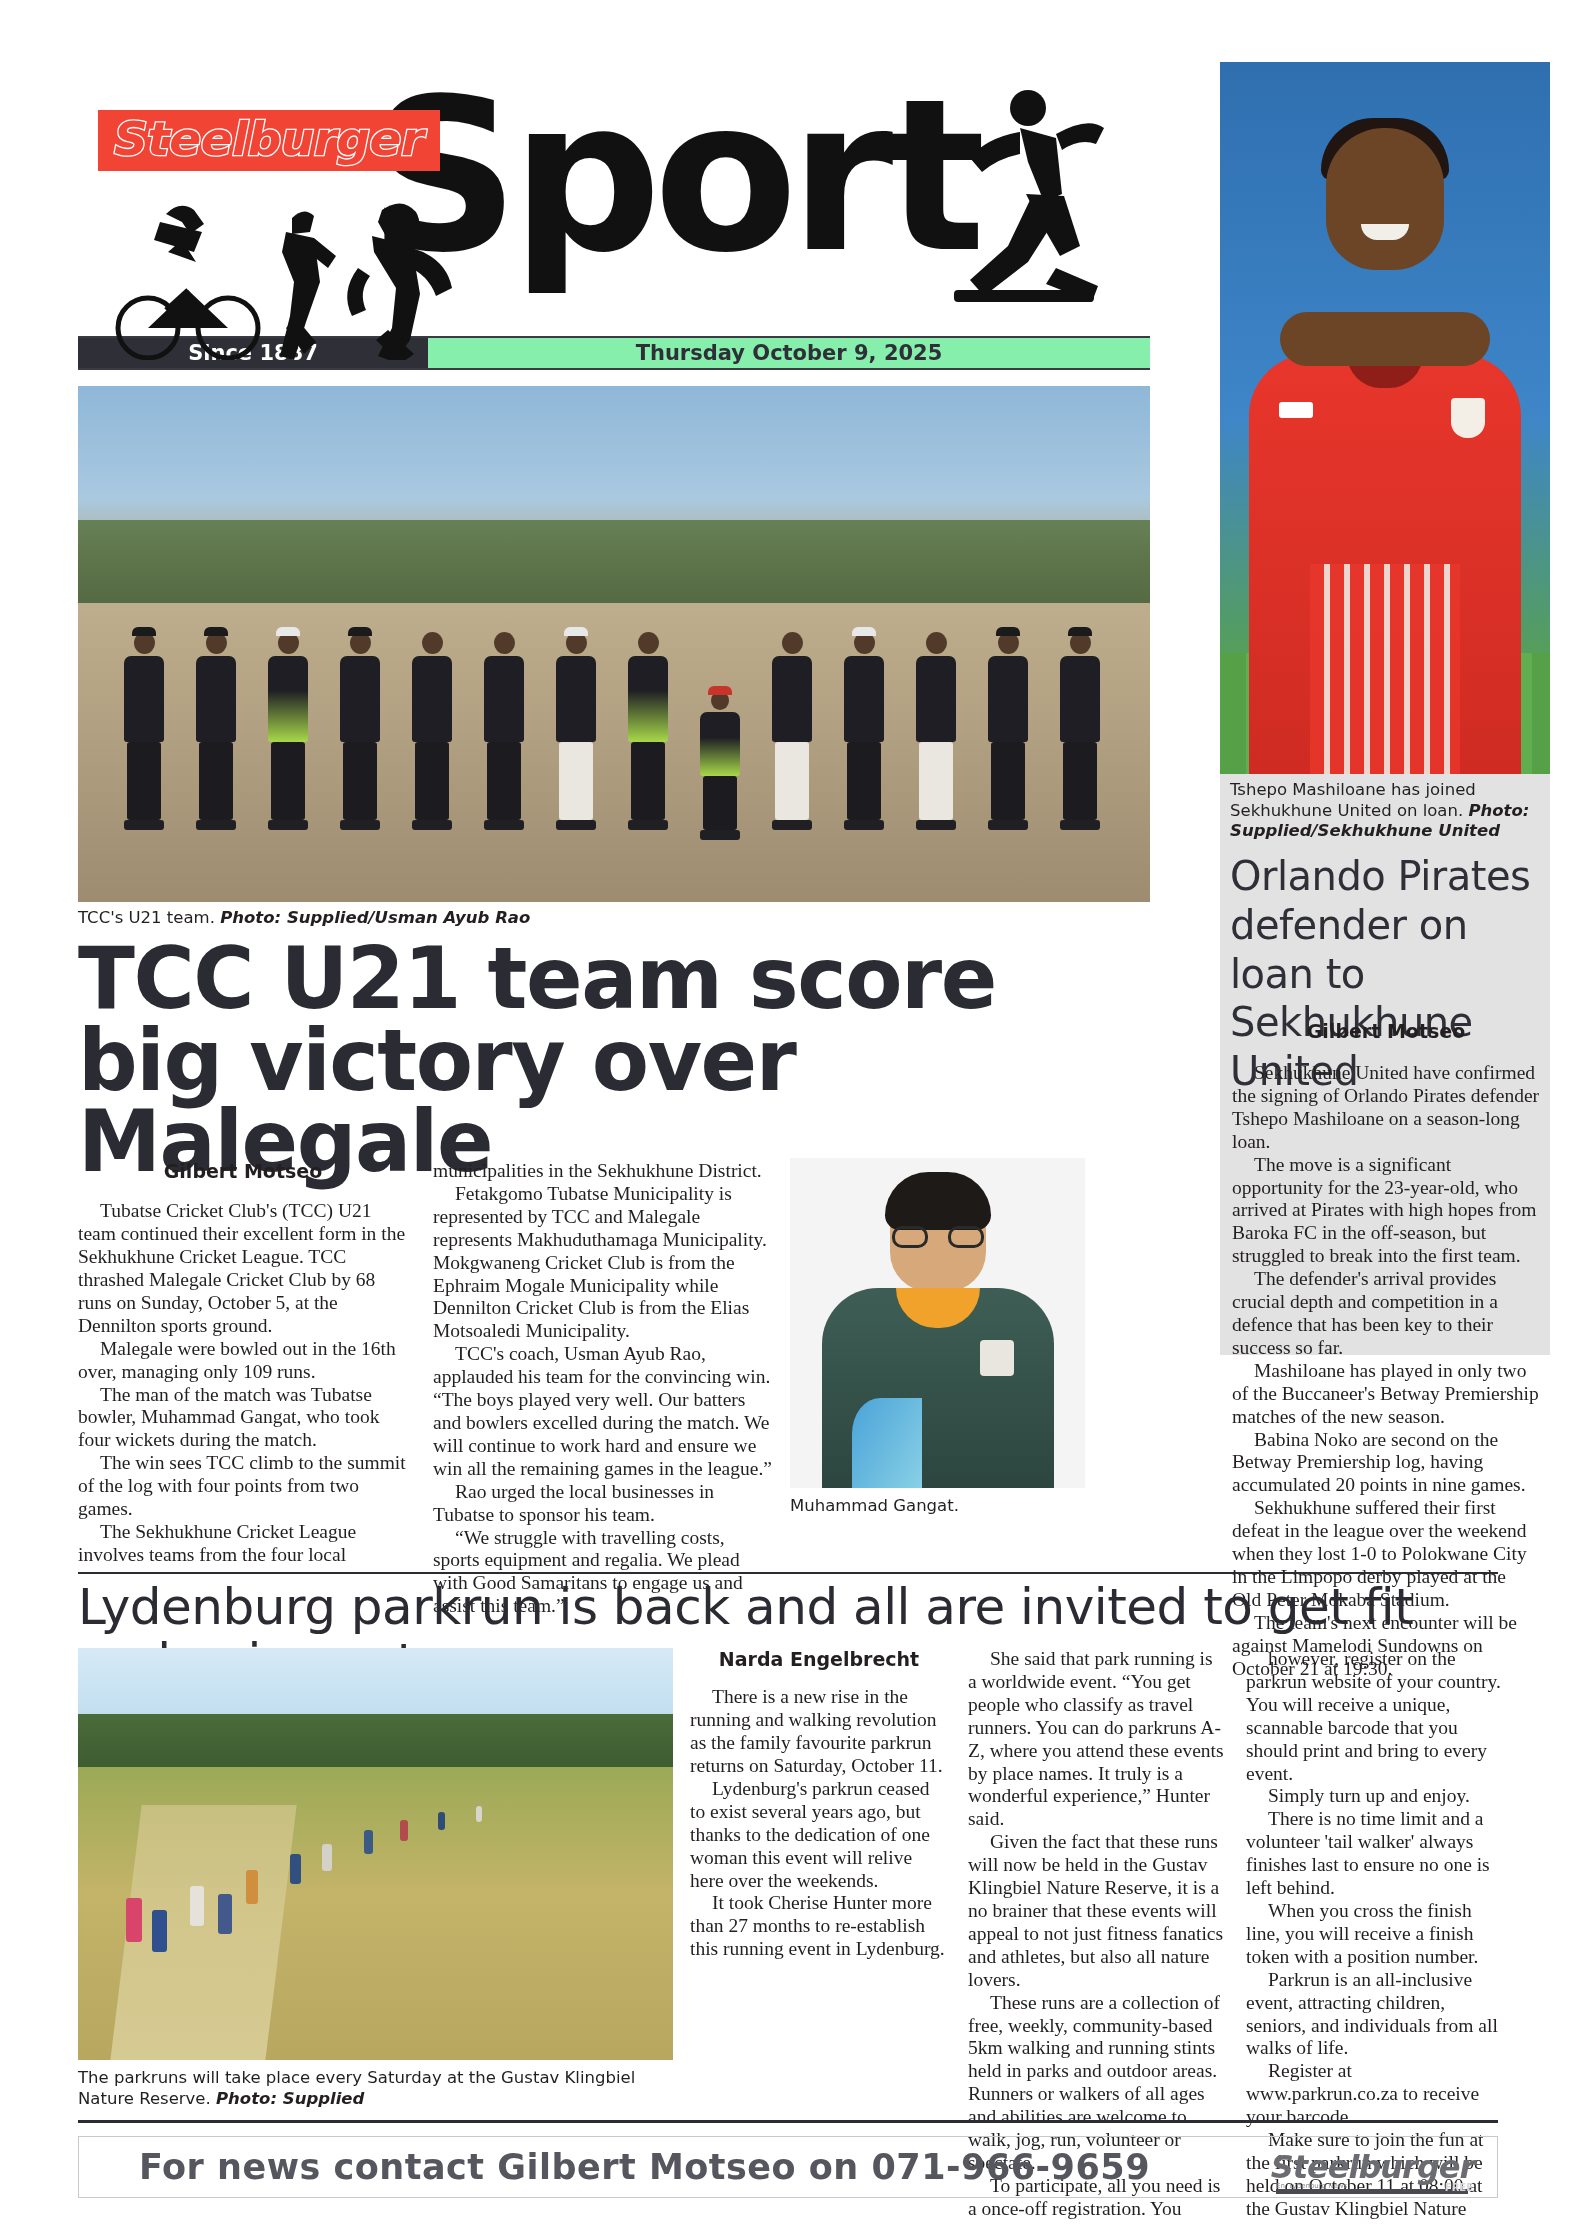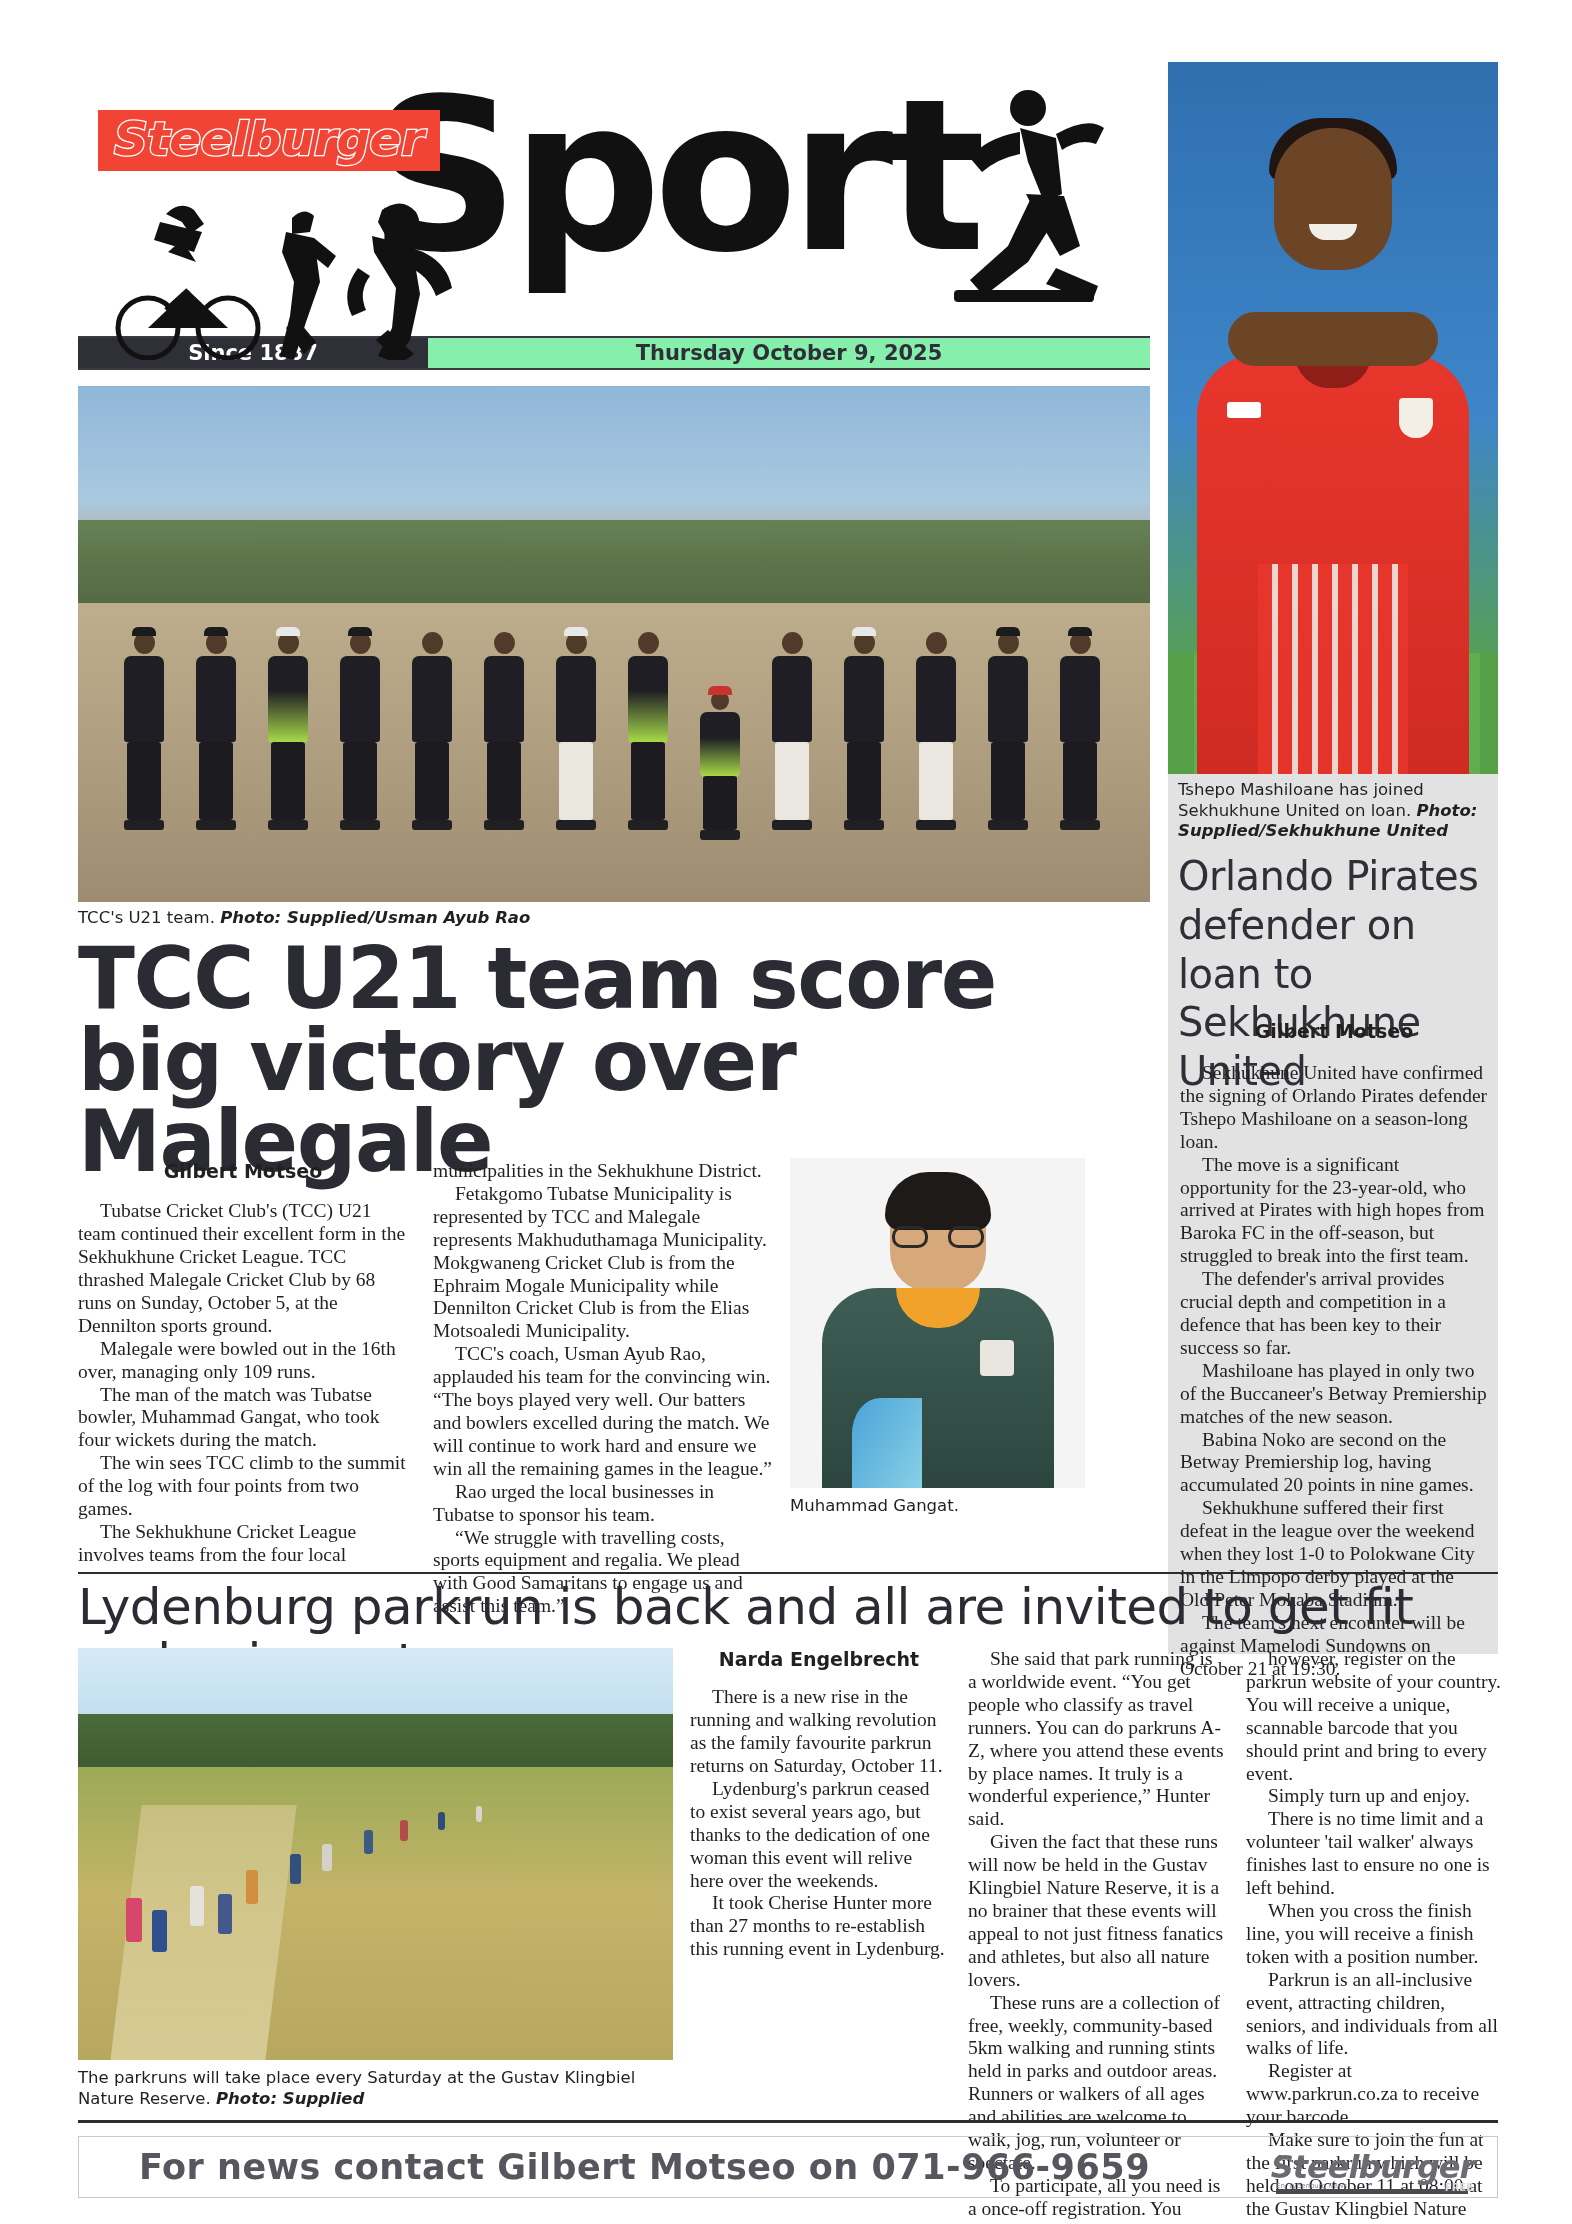--- a/index.html
+++ b/index.html
@@ -106,21 +106,21 @@
               border-radius: 56px 56px 0 0; }
   .gp-collar { position: absolute; left: 50%; top: 0; transform: translateX(-50%);
                width: 84px; height: 40px; background: #f0a22a; border-radius: 0 0 40px 40px; }
   .gp-badge { position: absolute; right: 40px; top: 52px; width: 34px; height: 36px; background: #e8e6df; border-radius: 4px; }
   .gp-stripe { position: absolute; left: 30px; bottom: 0; width: 70px; height: 90px;
                background: linear-gradient(120deg,#4aa3d8,#88d0e6); border-radius: 40% 0 0 0; }
   .gangat-cap { position: absolute; left: 790px; top: 1496px; width: 300px;
                 font-family: "DejaVu Sans", sans-serif; font-size: 16.5px; }
 
   
-  .sidebar { position: absolute; left: 1168px; top: 62px; width: 330px; height: 1592px;
+  .sidebar { position: absolute; left: 1220px; top: 62px; width: 330px; height: 1293px;
              background: #e2e2e2; }
   .sb-photo { position: absolute; left: 0; top: 0; width: 330px; height: 712px;
               background: linear-gradient(#2f6fb0 0%, #3e86c8 50%, #59a24a 88%, #4e9842 100%); overflow: hidden; }
   .sb-grass { position: absolute; left: 0; bottom: 0; width: 100%; height: 17%;
               background: repeating-linear-gradient(90deg,#56a047 0 26px,#61ae51 26px 52px); }
   .sb-head { position: absolute; left: 50%; top: 66px; transform: translateX(-50%);
              width: 118px; height: 142px; background: #6b4526; border-radius: 58px 58px 50px 50px; }
   .sb-hair { position: absolute; left: 50%; top: 56px; transform: translateX(-50%);
              width: 128px; height: 62px; background: #201511; border-radius: 64px 64px 12px 12px; }
   .sb-smile { position: absolute; left: 50%; top: 162px; transform: translateX(-50%);

